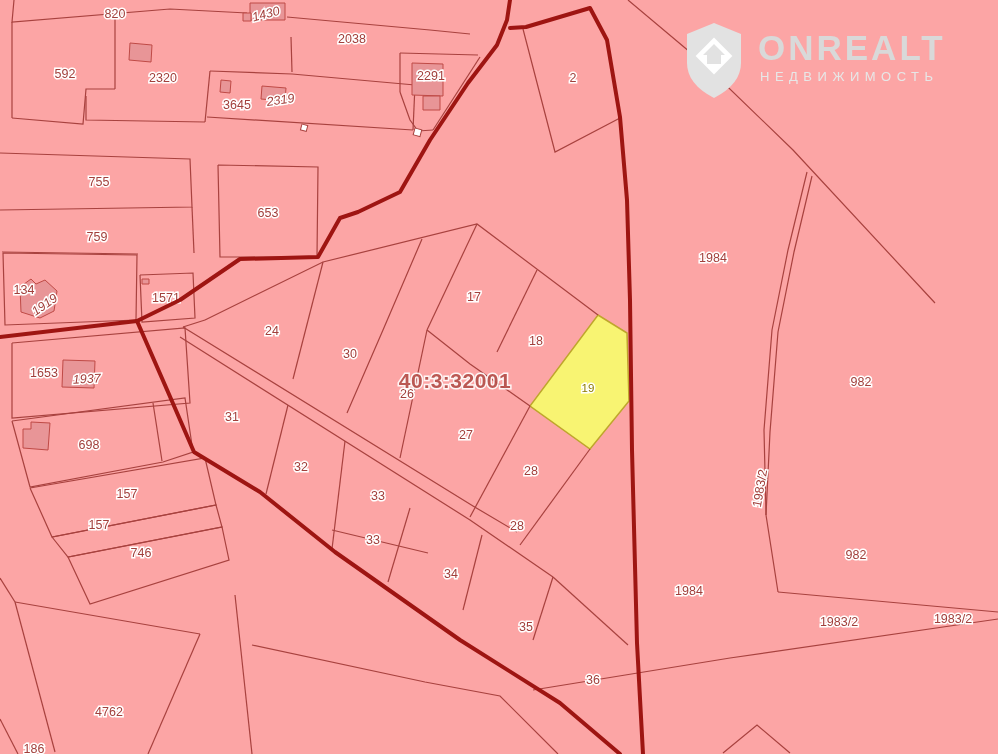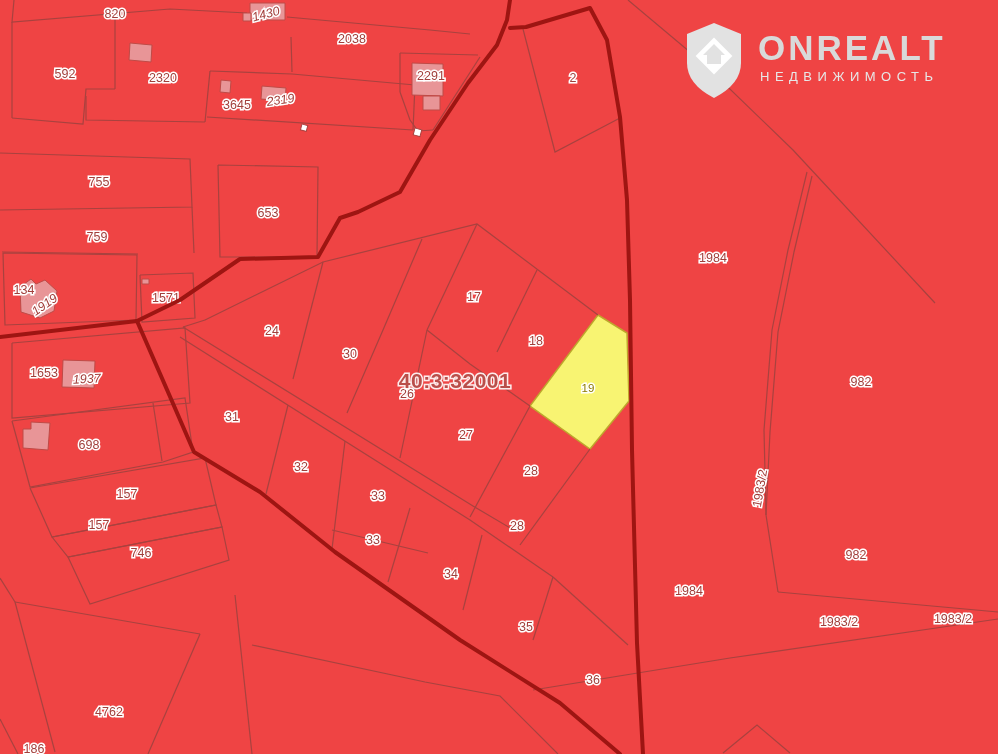--- a/index.html
+++ b/index.html
@@ -1,16 +1,16 @@
 <!DOCTYPE html>
 <html><head>
 <meta charset="utf-8">
 <style>
   html,body{margin:0;padding:0;background:#fff;width:998px;height:754px;overflow:hidden;}
-  #stage{position:relative;width:998px;height:754px;background:#ef4444;font-family:"Liberation Sans",sans-serif;}
+  #stage{position:relative;width:998px;height:754px;background:#fca5a5;font-family:"Liberation Sans",sans-serif;}
   svg{position:absolute;left:0;top:0;}
   text{font-family:"Liberation Sans",sans-serif;}
   .lbl{font-size:12.5px;paint-order:stroke;stroke:#ffffff;stroke-width:3px;text-anchor:middle;}
   .lbl.italic{font-style:italic;}
   .lbl.big{font-size:21px;font-weight:bold;letter-spacing:.5px;}
   .lbl.hl{font-size:11.5px;}
   .wm-brand{font-weight:bold;font-size:35px;letter-spacing:3px;}
   .wm-sub{font-size:13px;letter-spacing:5.5px;}
 </style>
 </head>

